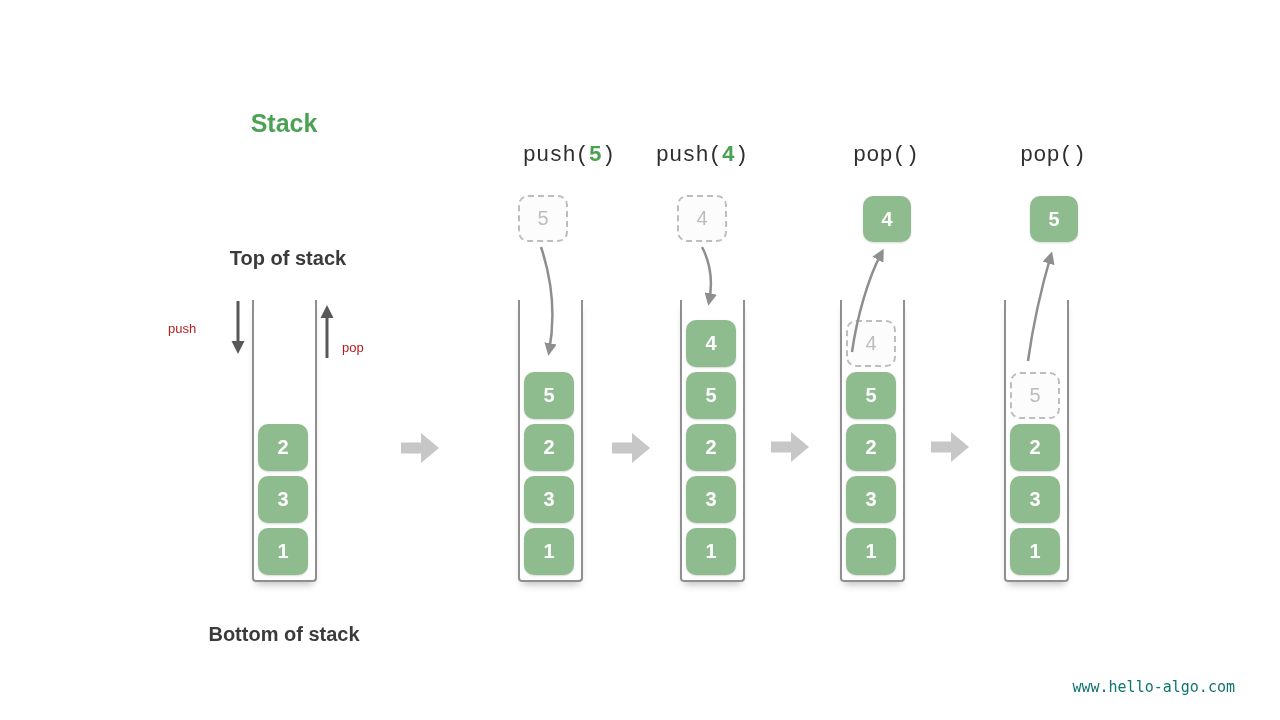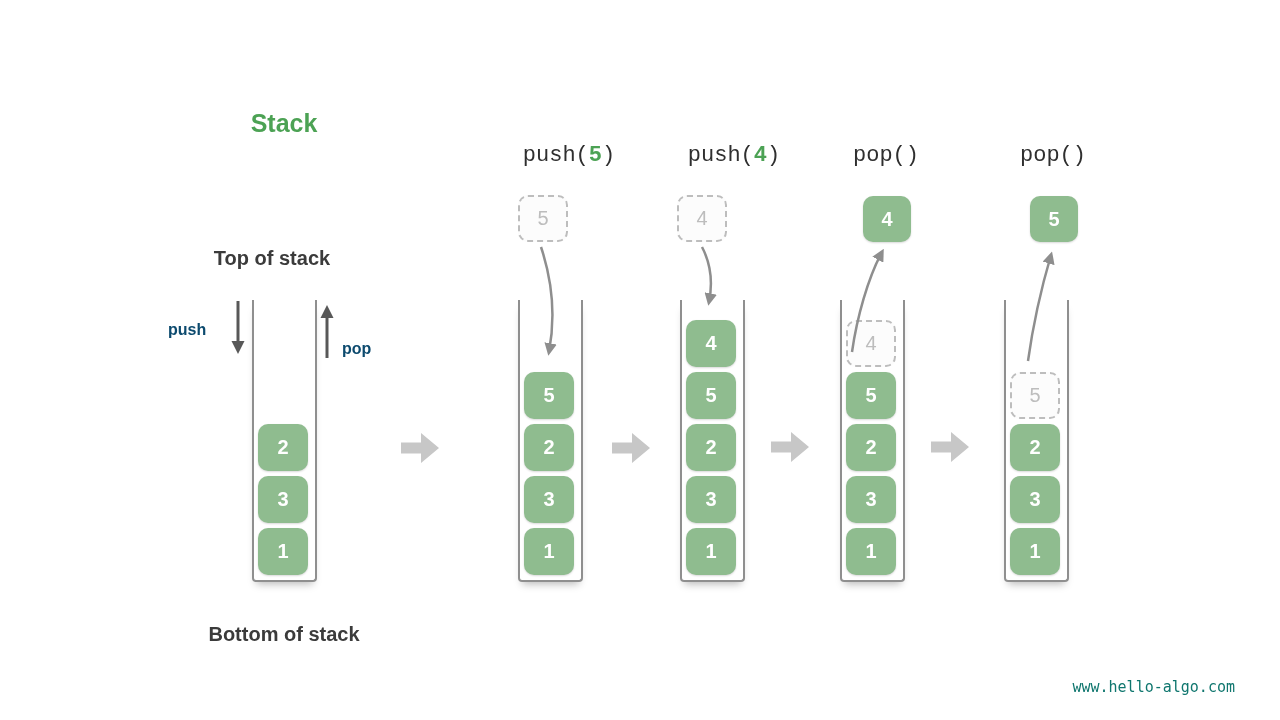--- a/index.html
+++ b/index.html
@@ -2,31 +2,31 @@
 <html><head>
 <meta charset="utf-8">
 <style>
   html,body{margin:0;padding:0;background:#fff;}
   #page{position:relative;width:1280px;height:720px;background:#ffffff;overflow:hidden;
         font-family:"Liberation Sans",sans-serif;}
 
   .title{position:absolute;top:109px;left:284px;transform:translateX(-50%);
          font-size:25px;font-weight:bold;color:#4CA254;}
   .caption{position:absolute;transform:translateX(-50%);font-size:20px;font-weight:bold;color:#3B3B3B;}
-  .cap-top{top:247px;left:272px;}
+  .cap-top{top:247px;left:288px;}
   .cap-bottom{top:608px;left:284px;margin-top:15px;}
-  .side-label{position:absolute;font-size:16px;font-weight:bold;color:#0c4a6e;}
+  .side-label{position:absolute;font-size:13px;font-weight:normal;color:#b91c1c;}
   .lbl-push{top:321px;left:168px;}
   .lbl-pop{top:340px;left:342px;}
 
   .op{position:absolute;top:143px;transform:translateX(-50%);white-space:pre;
       font-family:Liberation Mono, monospace;
       font-size:22px;color:#2F2F2F;}
   .op .arg{color:#4CA254;font-weight:bold;}
-  .op1{left:569px;} .op2{left:734px;} .op3{left:886px;} .op4{left:1053px;}
+  .op1{left:569px;} .op2{left:702px;} .op3{left:886px;} .op4{left:1053px;}
 
   .container{position:absolute;top:300px;width:61px;height:280px;
              border-left:2px solid #8F8F8F;border-right:2px solid #8F8F8F;
              border-bottom:2px solid #8F8F8F;border-radius:0 0 4px 4px;
              box-shadow:0 6px 8px -4px rgba(0,0,0,0.28);}
   .col1{left:252px;} .col2{left:518px;} .col3{left:680px;} .col4{left:840px;} .col5{left:1004px;}
 
   .cell{position:absolute;width:50px;height:47px;border-radius:10px;
         background:#8FBC8F;color:#ffffff;font-size:20px;font-weight:bold;
         display:flex;align-items:center;justify-content:center;

